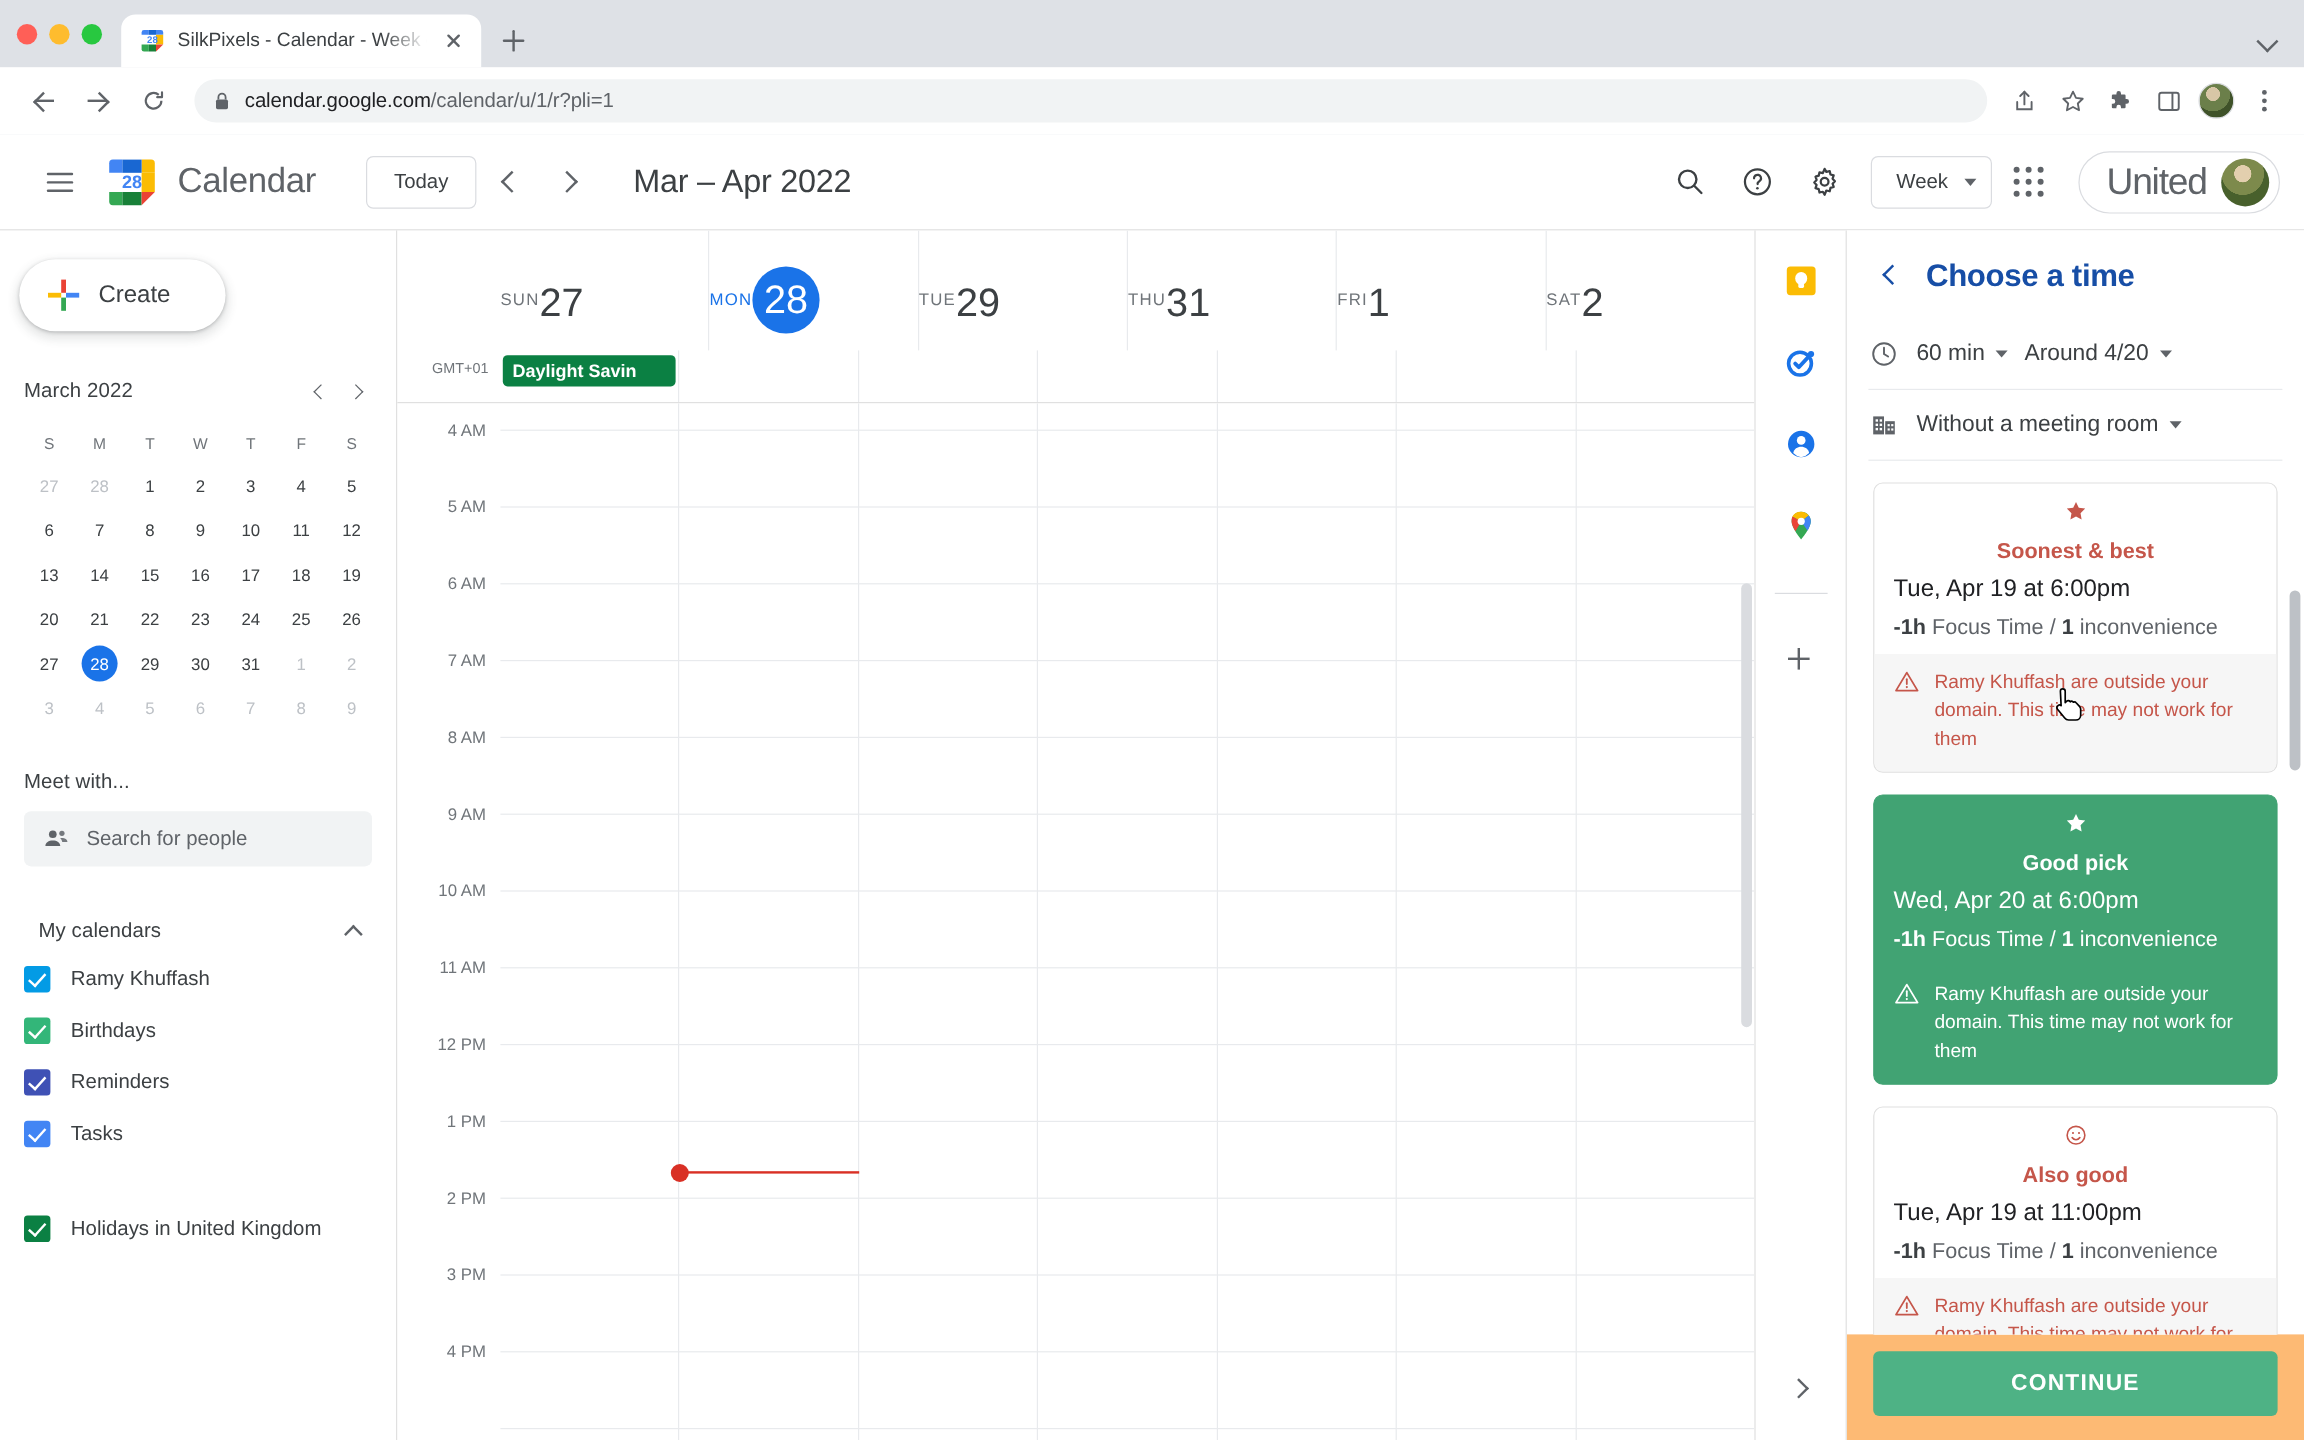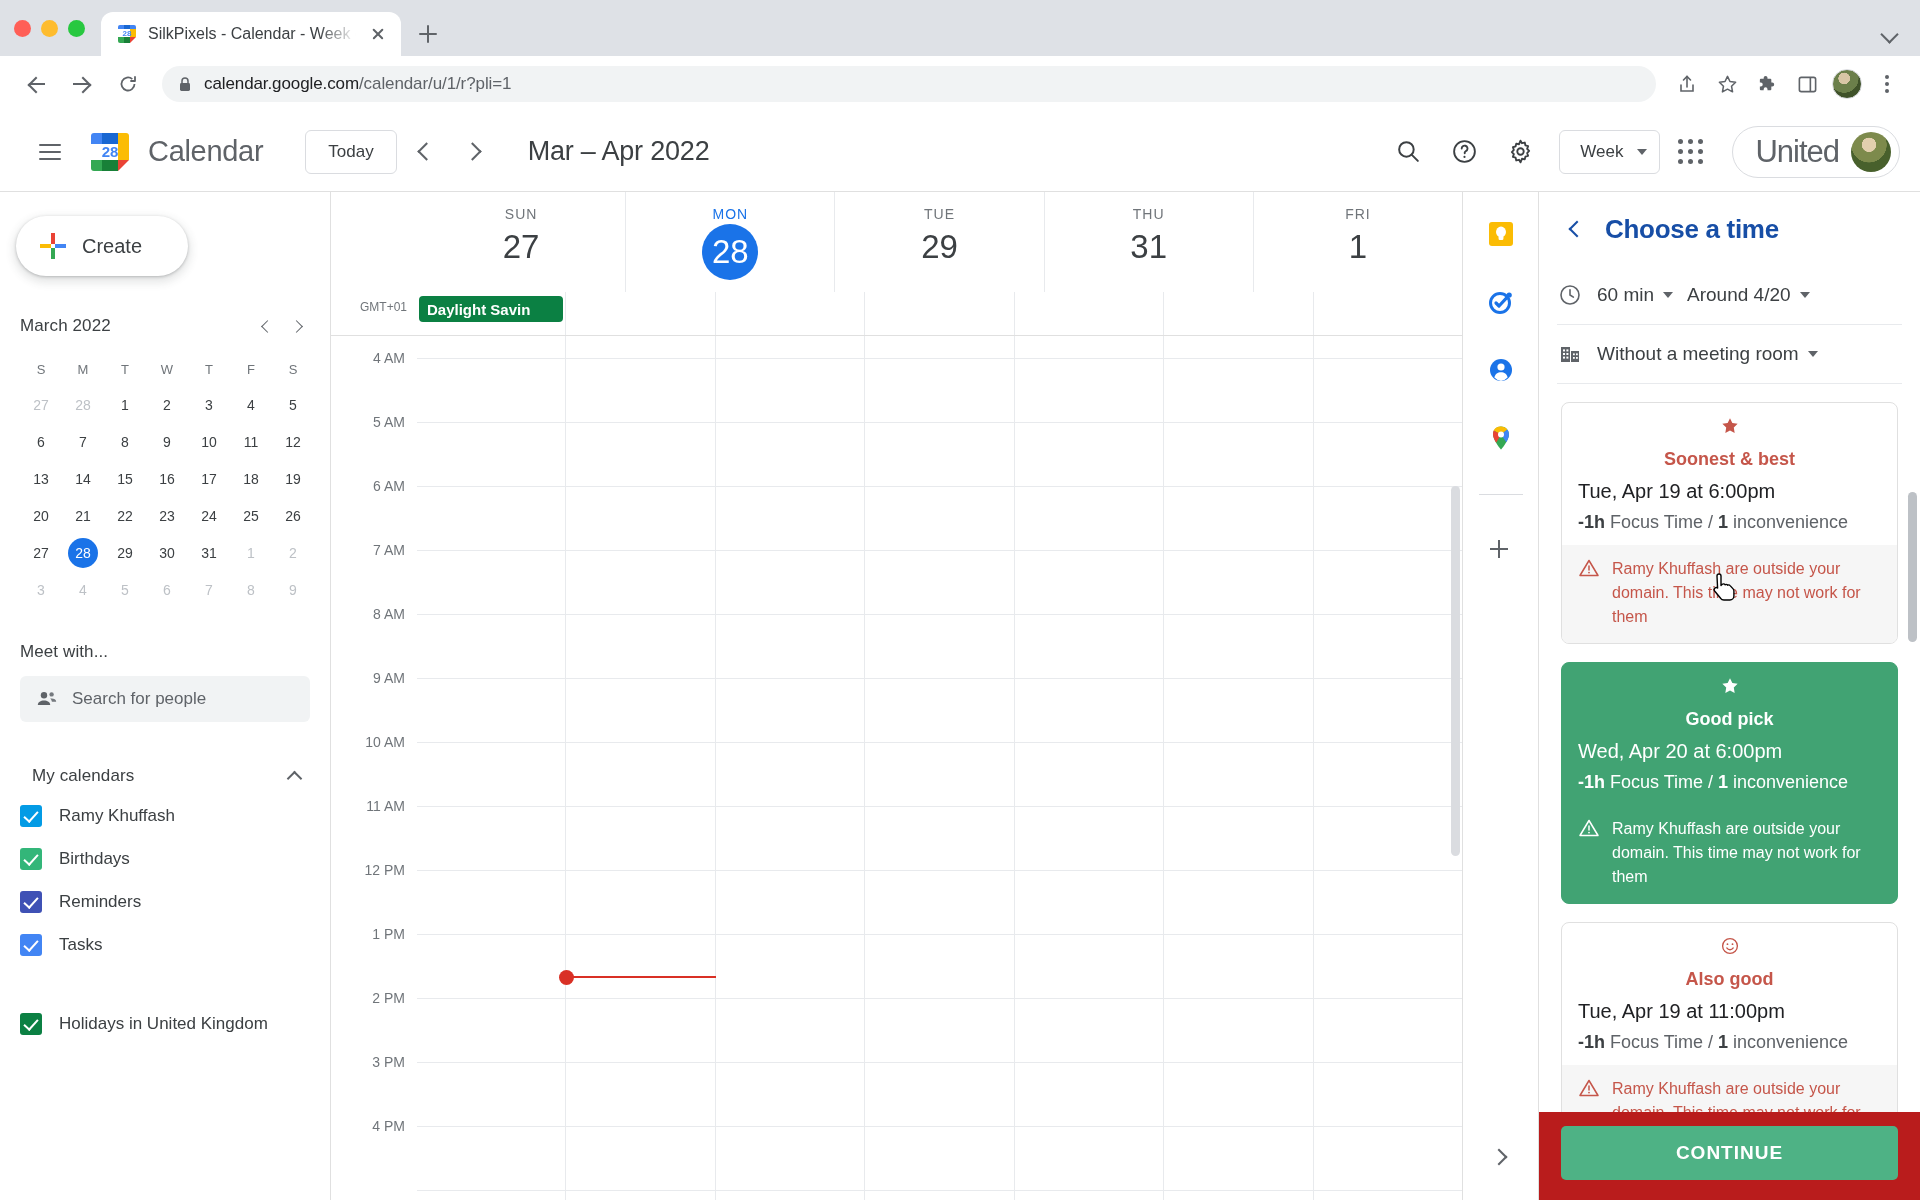--- a/index.html
+++ b/index.html
@@ -169,21 +169,21 @@
   .cbx:after {
     content: ""; position: absolute; left: 7px; top: 3px; width: 6px; height: 12px;
     border-right: 2.6px solid #fff; border-bottom: 2.6px solid #fff; transform: rotate(42deg);
   }
   .cal-name { font-size: 17px; color: #3c4043; }
 
   
   .grid-wrap { flex: 1; min-width: 0; display: flex; flex-direction: column; border-left: 1px solid #e0e0e0; position: relative; overflow: hidden; }
   .daycols-head { display: flex; height: 100px; }
   .gutter-head { width: 86px; flex: 0 0 86px; }
-  .dcol-head { flex: 1; display: flex; flex-direction: column; align-items: center; padding-top: 14px; border-left: 1px solid #e8eaed; }
+  .dcol-head { flex: 1; display: flex; flex-direction: row; align-items: center; padding-top: 14px; border-left: 1px solid #e8eaed; }
   .dcol-head:first-of-type { border-left: none; }
   .dname { font-size: 14px; color: #70757a; letter-spacing: 1px; }
   .dnum { font-size: 33px; color: #3c4043; margin-top: 6px; font-weight: 400; }
   .dcol-head.today .dname { color: #1a73e8; }
   .dcol-head.today .dnum {
     background: #1a73e8; color: #fff; width: 56px; height: 56px; border-radius: 50%;
     display: flex; align-items: center; justify-content: center; margin-top: 2px;
   }
   .allday-row { display: flex; min-height: 44px; border-bottom: 1px solid #e0e0e0; }
   .allday-gutter { width: 86px; flex: 0 0 86px; display: flex; align-items: flex-start; justify-content: flex-end; padding: 8px 10px 0 0; }
@@ -237,21 +237,21 @@
   .card-kind.also { color: #c5564a; }
   .card-when { font-size: 20px; color: #202124; margin-top: 10px; }
   .card-meta { font-size: 18px; color: #5f6368; margin-top: 9px; }
   .card-meta b { color: #3c4043; font-weight: 700; }
   .card-warn { background: #f6f6f6; padding: 12px 16px 14px 16px; display: flex; gap: 12px; align-items: flex-start; }
   .warn-txt { font-size: 16px; line-height: 1.5; color: #c5564a; }
   .card.selected { background: #41a373; border-color: #41a373; }
   .card.selected .card-when, .card.selected .card-meta, .card.selected .card-meta b { color: #fff; }
   .card.selected .card-warn { background: transparent; }
   .card.selected .warn-txt { color: #fff; }
-  .sp-footer { padding: 14px 22px 20px 22px; background: #b91c1c; }
+  .sp-footer { padding: 14px 22px 20px 22px; background: #fdba74; }
   .continue-btn {
     width: 100%; height: 54px; border: none; border-radius: 5px; background: #4eb285; color: #fff;
     font-size: 19px; font-weight: 700; letter-spacing: 1px; cursor: pointer; font-family: "Liberation Sans", sans-serif;
   }
   .sp-scroll { position: absolute; right: 3px; width: 9px; border-radius: 5px; background: #bdc1c6; z-index: 9; }
 
   .cursor-hand { position: absolute; width: 26px; height: 30px; z-index: 50; pointer-events: none; }
 </style>
 </head>
 <body>
@@ -580,20 +580,24 @@
                 <div class="dnum">29</div>
               </div>
               <div class="dcol-head">
                 <div class="dname">THU</div>
                 <div class="dnum">31</div>
               </div>
               <div class="dcol-head">
                 <div class="dname">FRI</div>
                 <div class="dnum">1</div>
               </div>
+              <div class="dcol-head">
+                <div class="dname">SAT</div>
+                <div class="dnum">2</div>
+              </div>
             </div>
         </div>
         <div class="allday-row">
           <div class="allday-gutter">
             <span class="tz">GMT+01</span>
           </div>
           <div class="allday-cells" id="allday-cells">
               <div class="ad-cell">
                 <div class="dst-chip" style="background: rgb(11, 128, 67);">Daylight Savin</div>
               </div>

